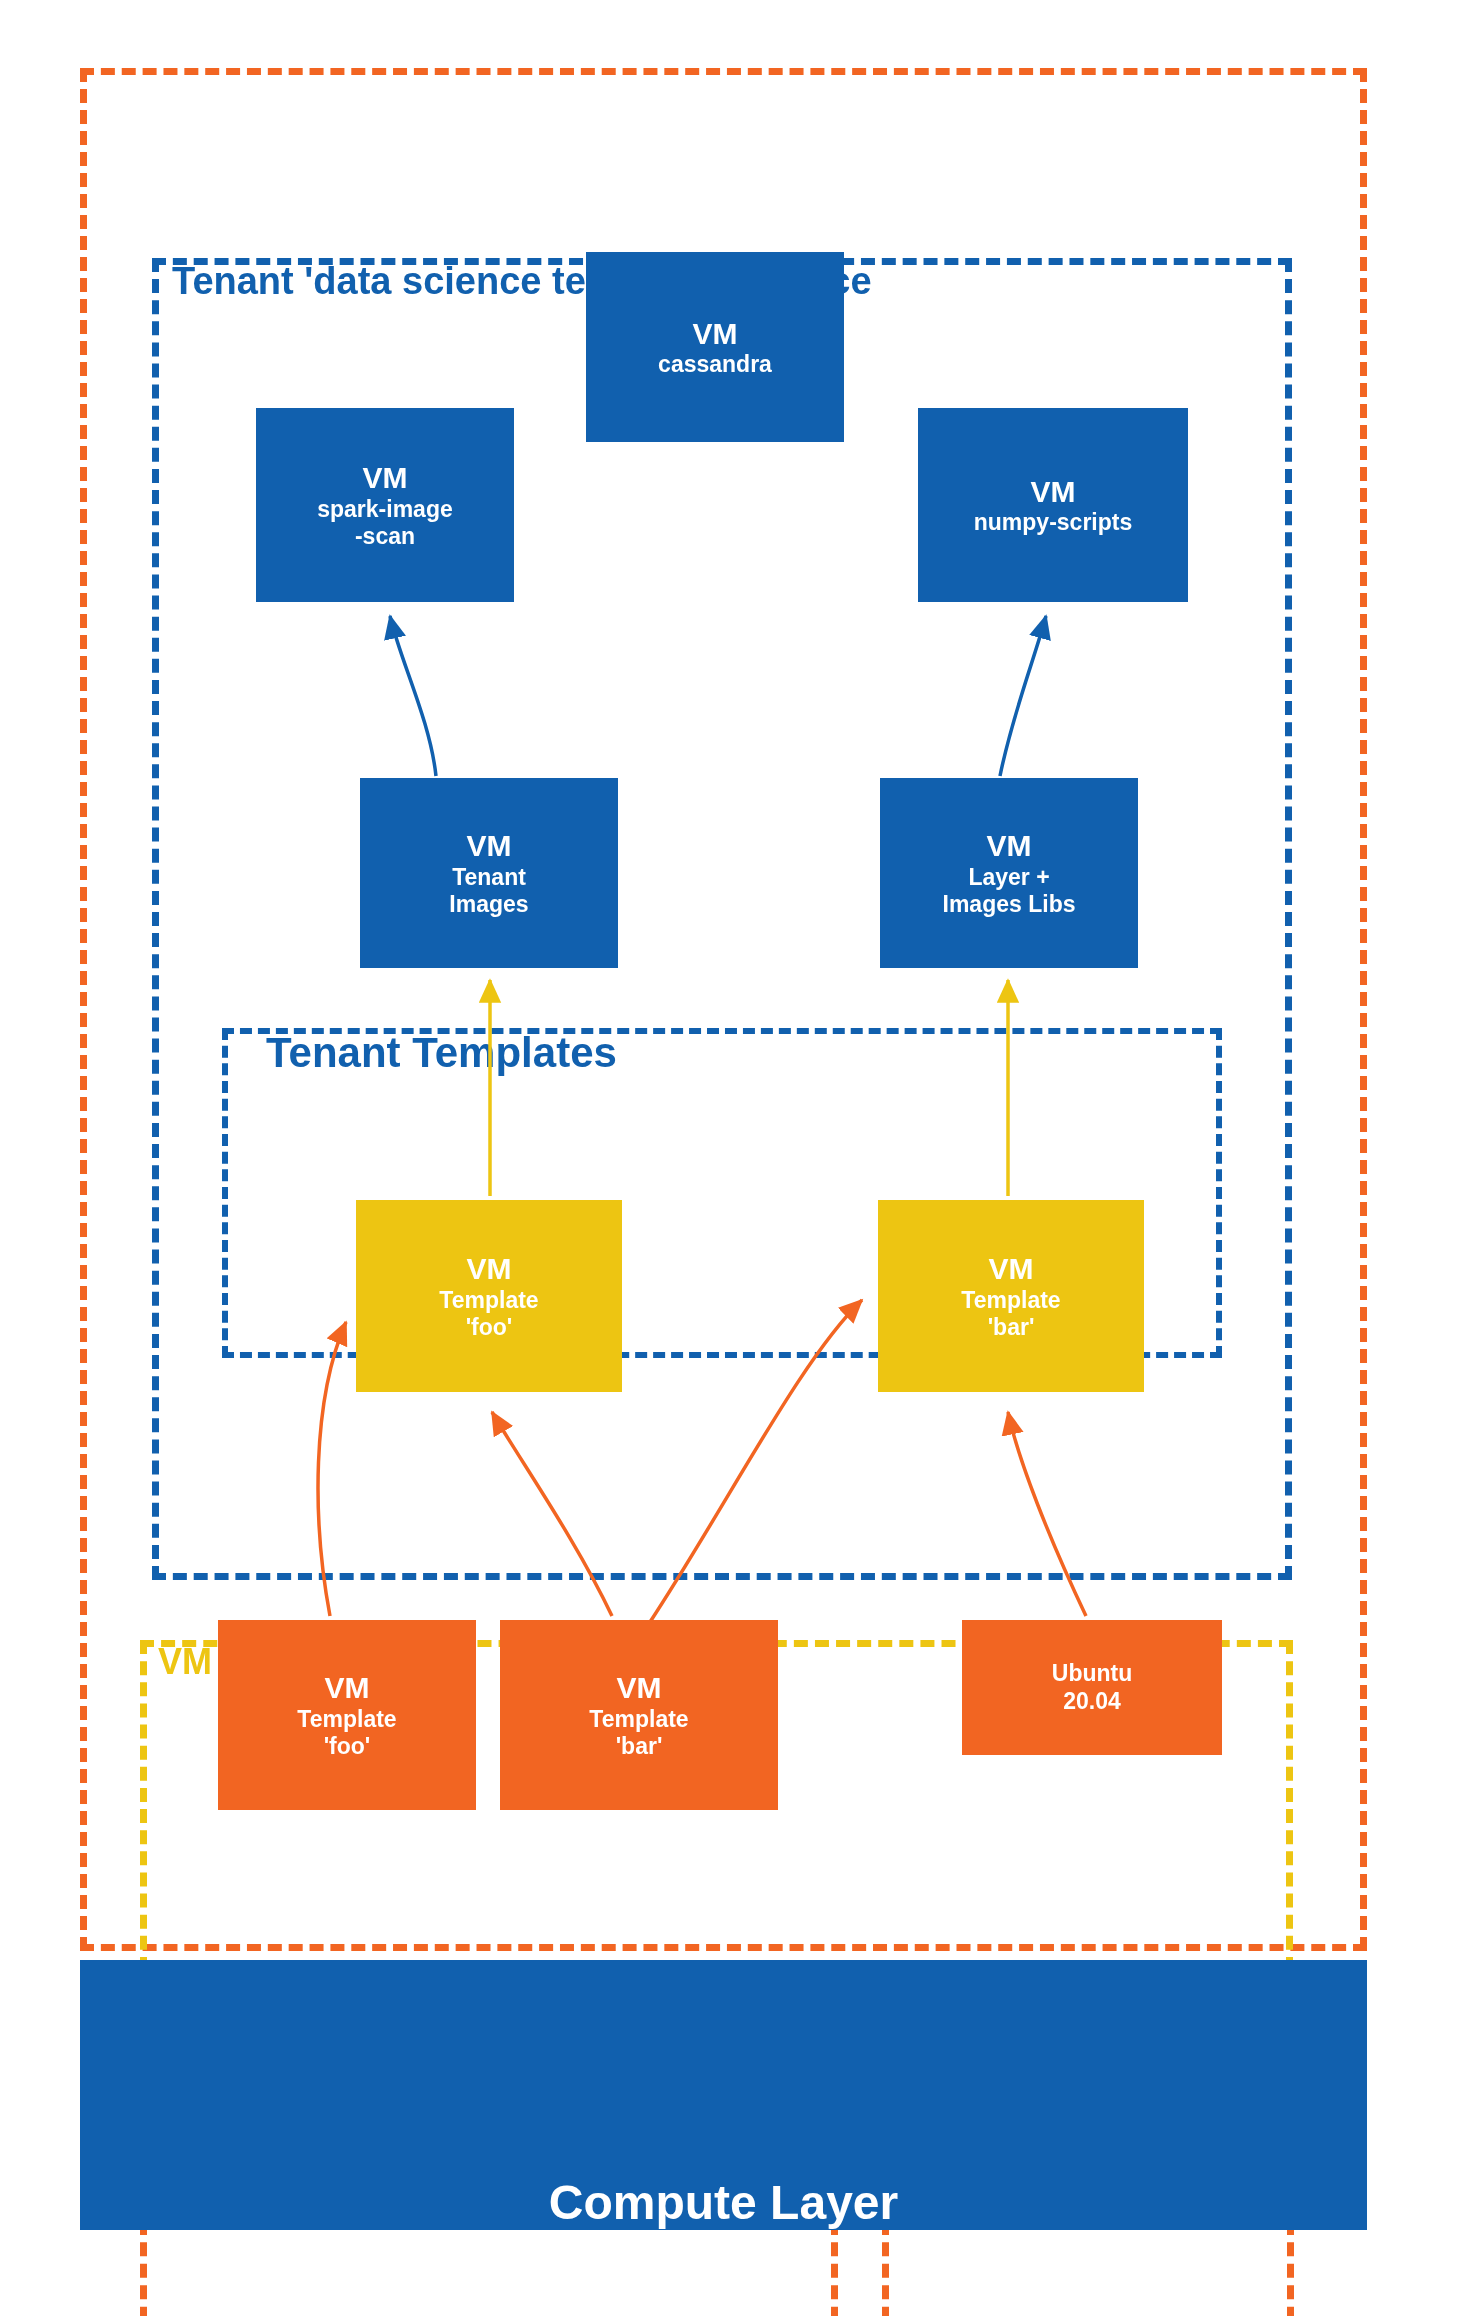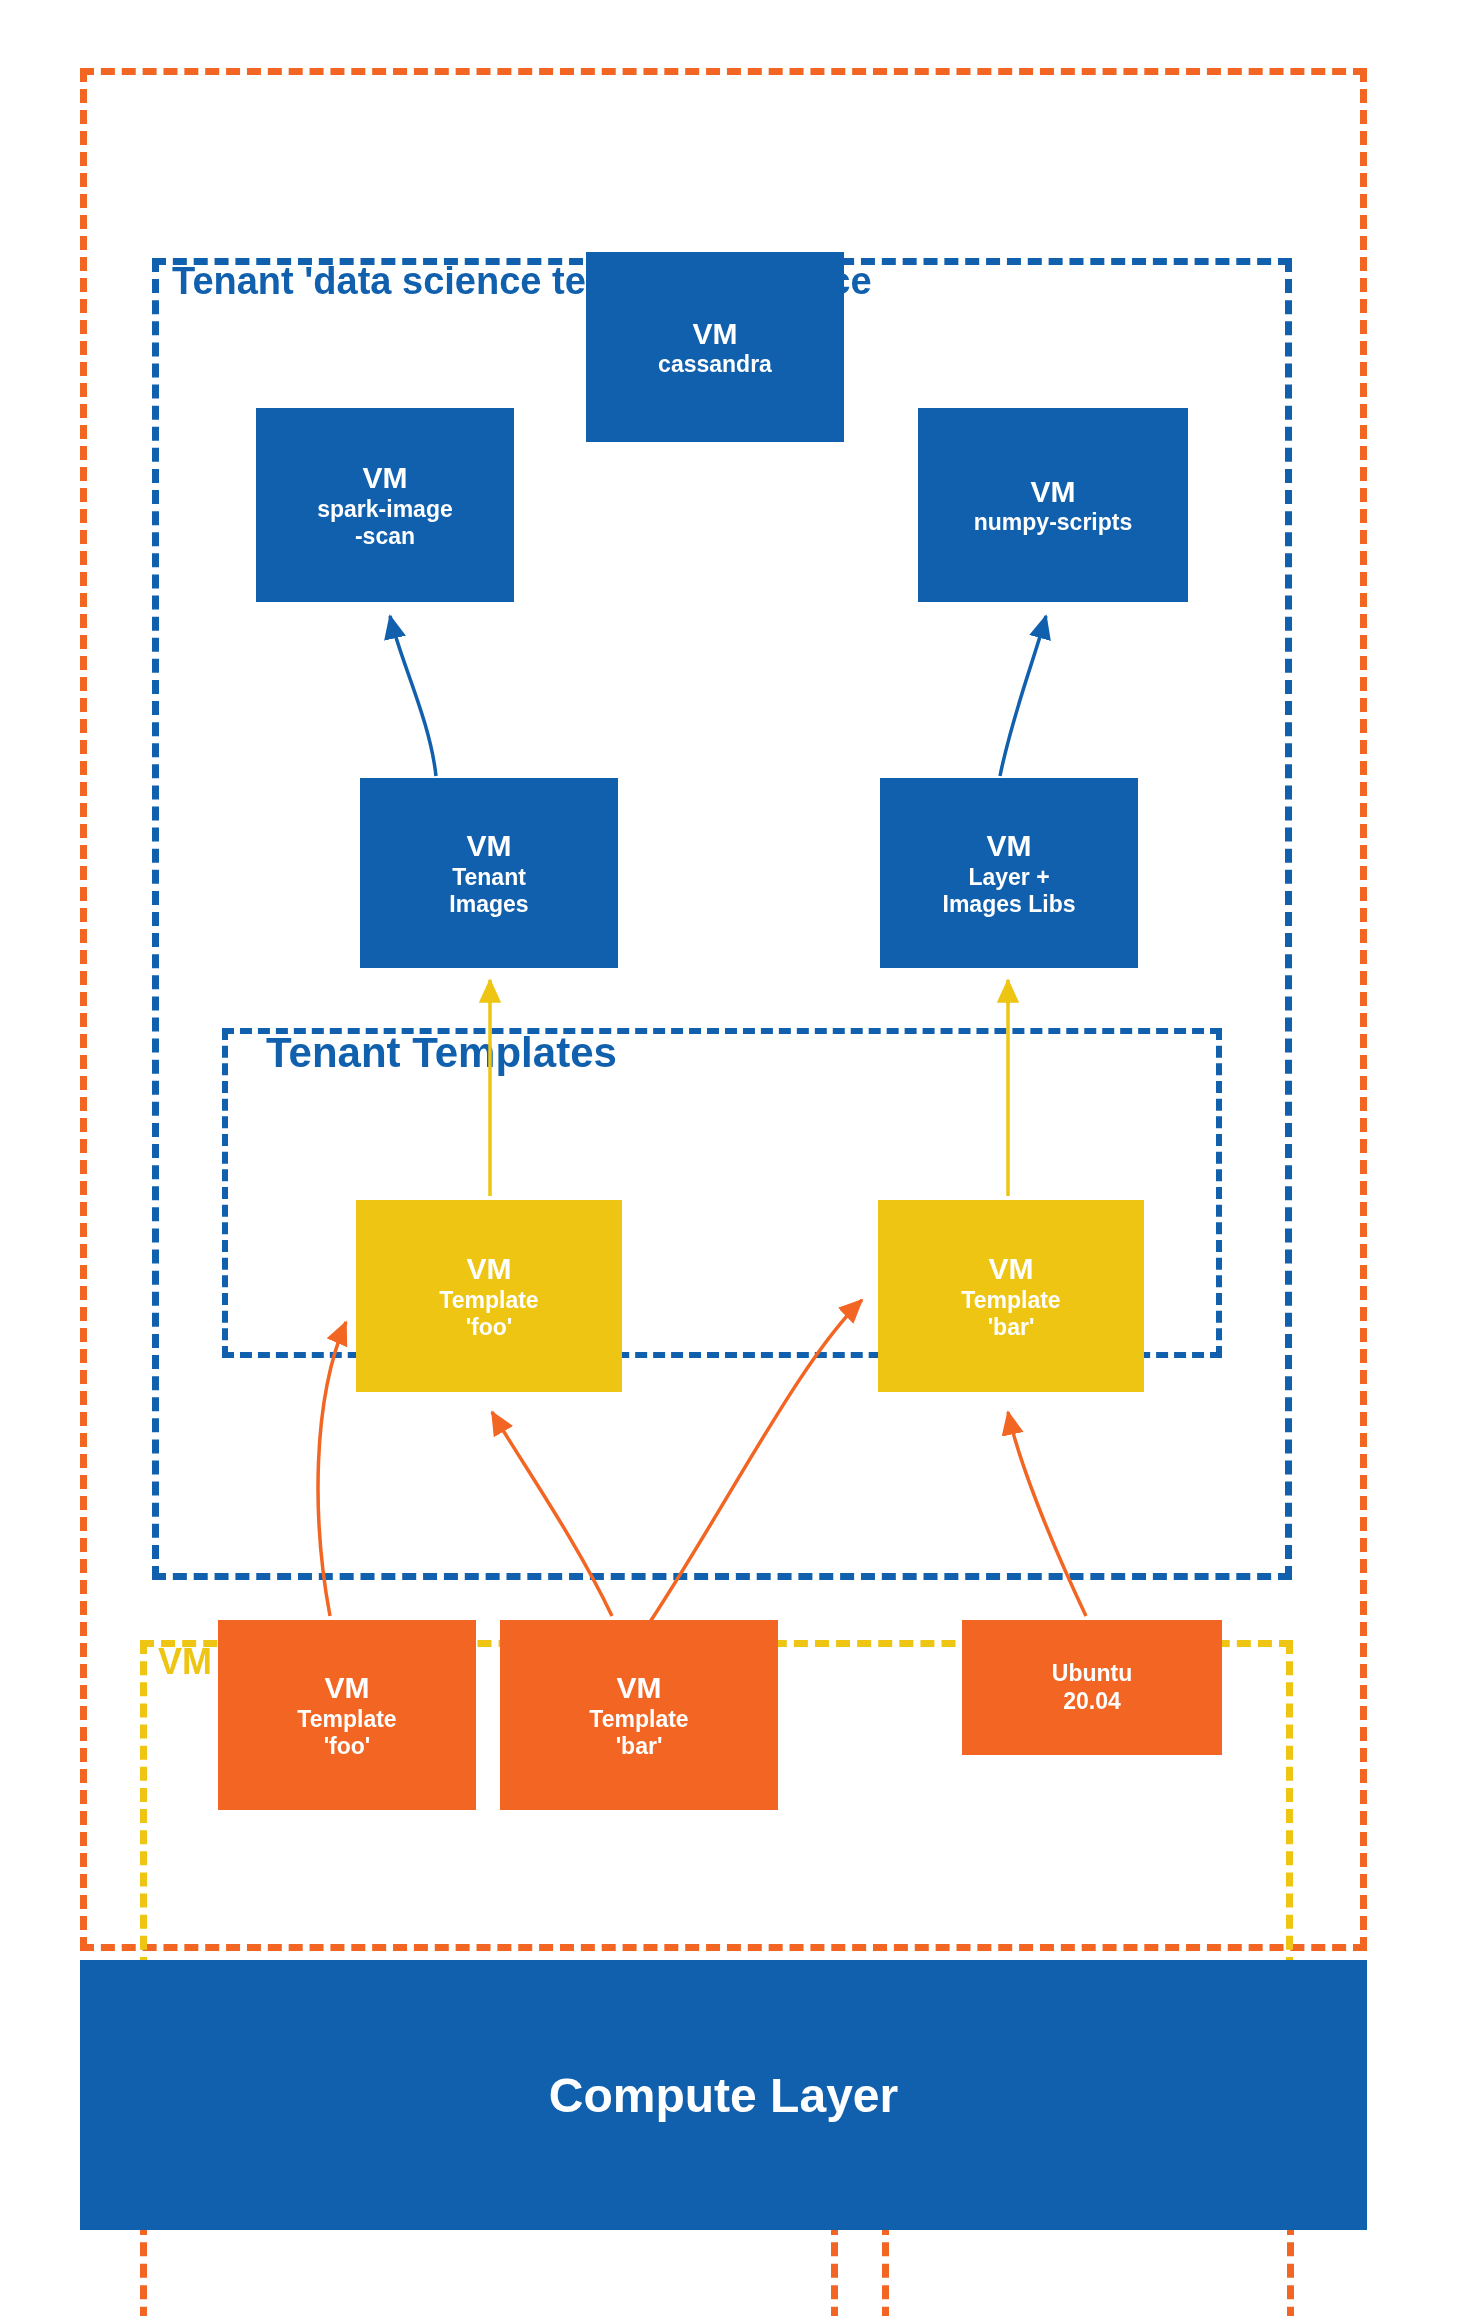--- a/index.html
+++ b/index.html
@@ -104,21 +104,21 @@
   .n-tpl-bar-y      { left: 878px; top: 1200px; width: 266px; height: 192px; }
   .n-tpl-foo-o      { left: 218px; top: 1620px; width: 258px; height: 190px; }
   .n-tpl-bar-o      { left: 500px; top: 1620px; width: 278px; height: 190px; }
   .n-ubuntu         { left: 962px; top: 1620px; width: 260px; height: 135px; }
 
   
   .compute-layer {
     position: absolute;
     left: 80px; top: 1960px; width: 1287px; height: 270px;
     background: #1160AE;
-    display: flex; align-items: center; justify-content: center;
+    display: flex; align-items: flex-end; justify-content: center;
     color: #ffffff; font-weight: bold; font-size: 48px;
   }
 
   
   .arrows { position: absolute; inset: 0; pointer-events: none; }
 </style>
 </head>
 <body>
 
 <div class="canvas">

